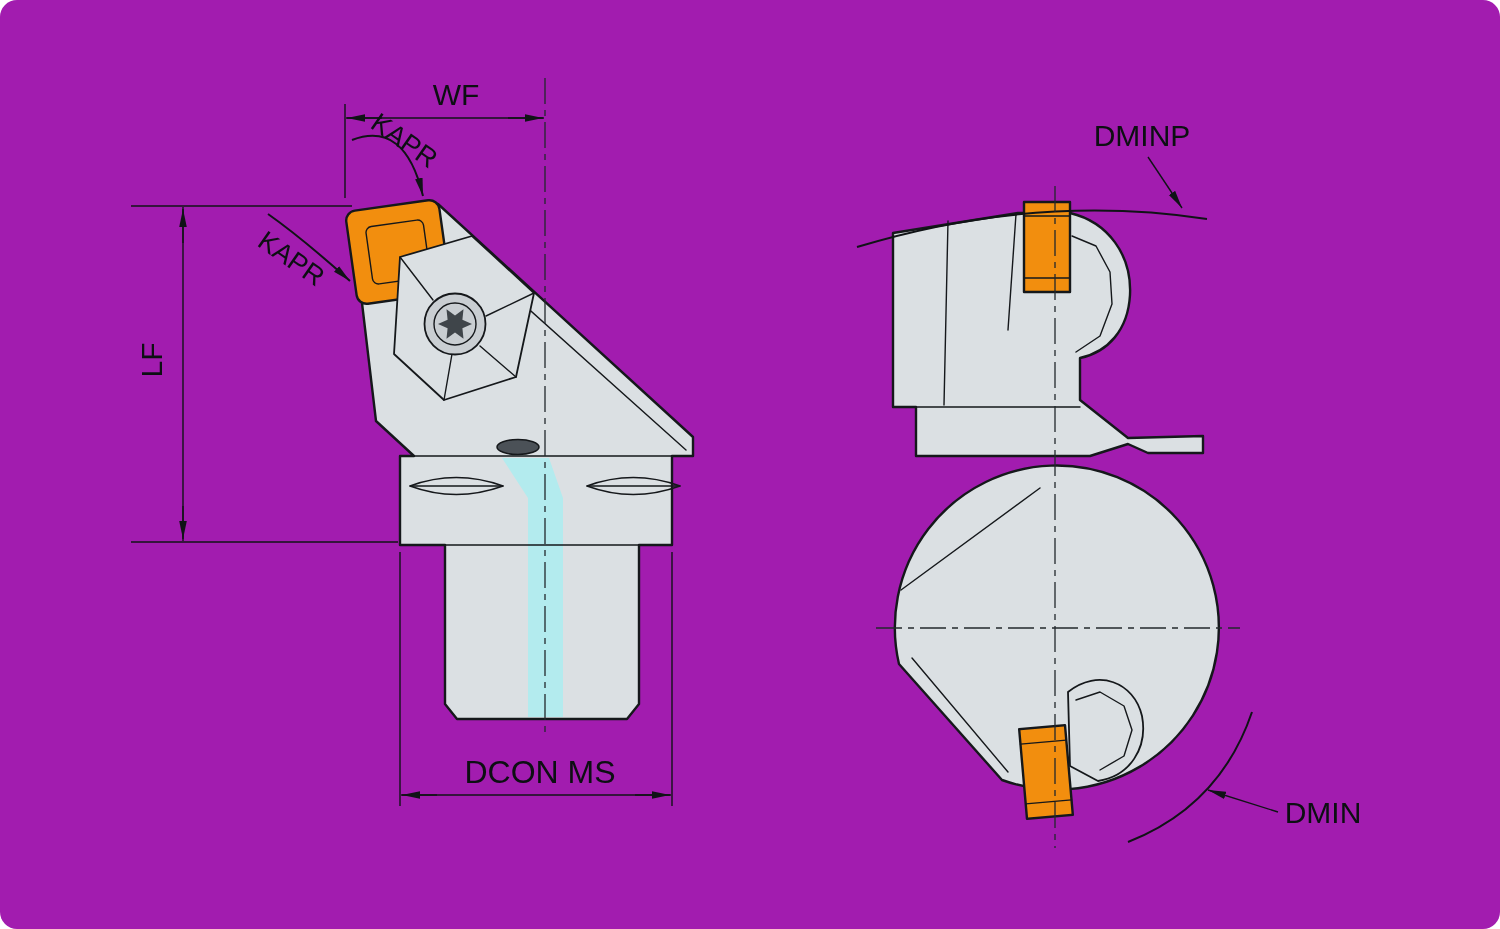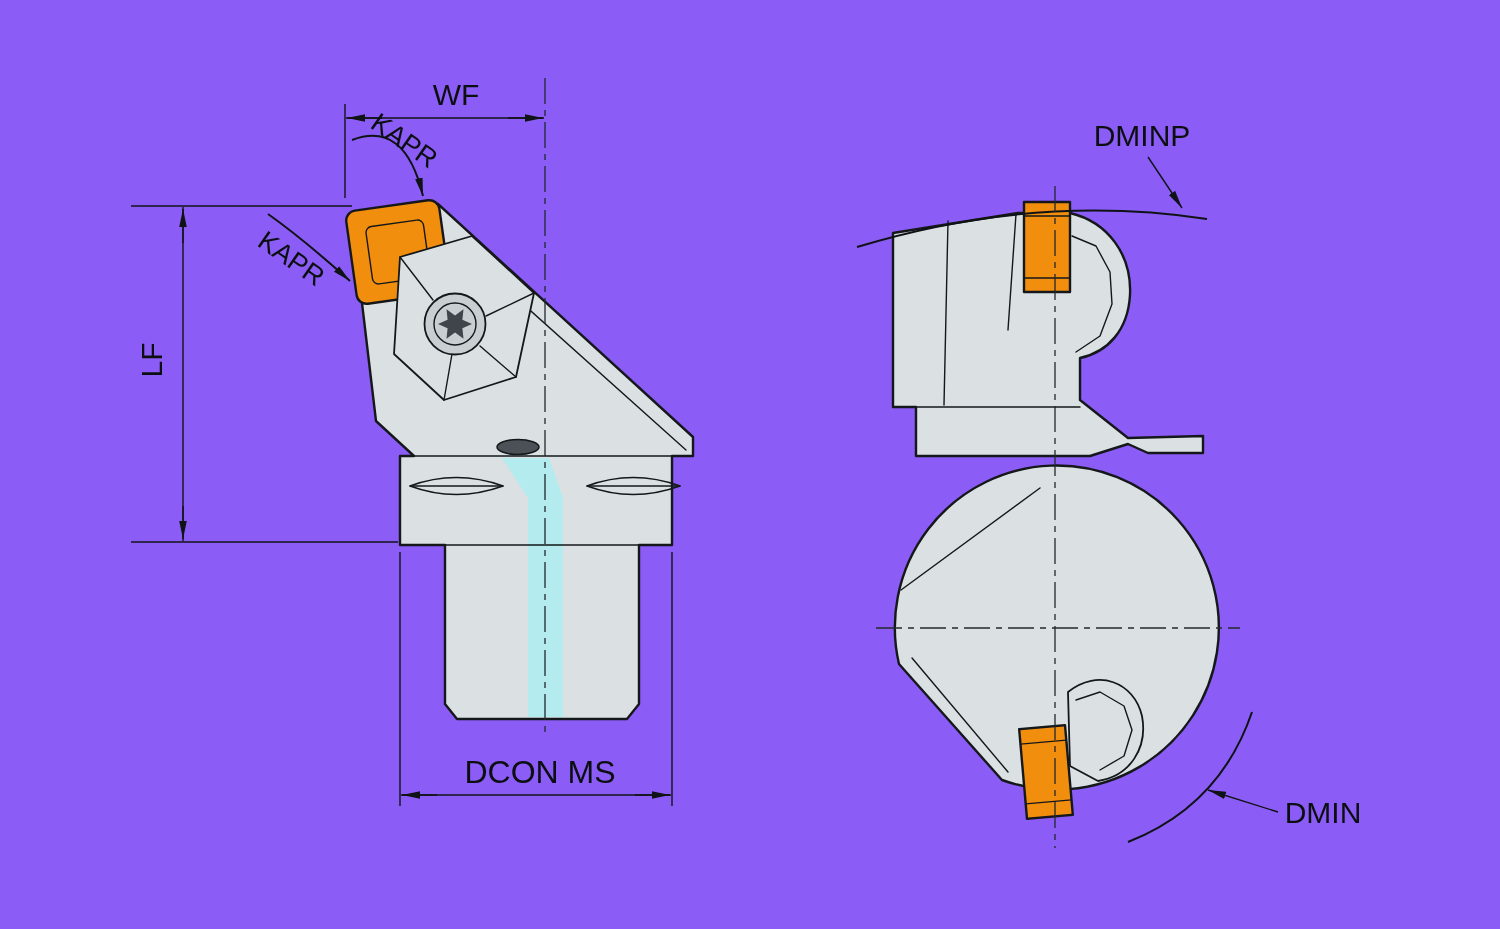--- a/index.html
+++ b/index.html
@@ -1,17 +1,17 @@
 <!DOCTYPE html>
 <html><head>
 <meta charset="utf-8">
 <style>
   html,body{margin:0;padding:0;background:#ffffff;}
-  .stage{position:relative;width:1500px;height:929px;background:#8b5cf6;overflow:hidden;
-         font-family:"Liberation Sans", sans-serif;}
+  .stage{position:relative;width:1500px;height:929px;background:#a21caf;overflow:hidden;
+         font-family:"Liberation Sans", sans-serif;border-radius:17px;}
   svg{display:block;}
   .ln{stroke:#15181b;stroke-width:2.4;stroke-linejoin:round;stroke-linecap:round;}
   .ln-med{stroke:#15181b;stroke-width:1.8;stroke-linejoin:round;stroke-linecap:round;}
   .ln-thin{stroke:#15181b;stroke-width:1.4;fill:none;stroke-linejoin:round;stroke-linecap:round;}
   .dim{stroke:#101316;stroke-width:1.4;fill:none;}
   .dim2{stroke:#101316;stroke-width:2;fill:none;}
   .cl{stroke:#23282d;stroke-width:1.3;fill:none;stroke-dasharray:26 6 6 6;}
   text{font-family:"Liberation Sans", sans-serif;}
   text.lbl{font-size:30px;fill:#0c0f12;}
   text.lbl-sm{font-size:27px;fill:#0c0f12;}

